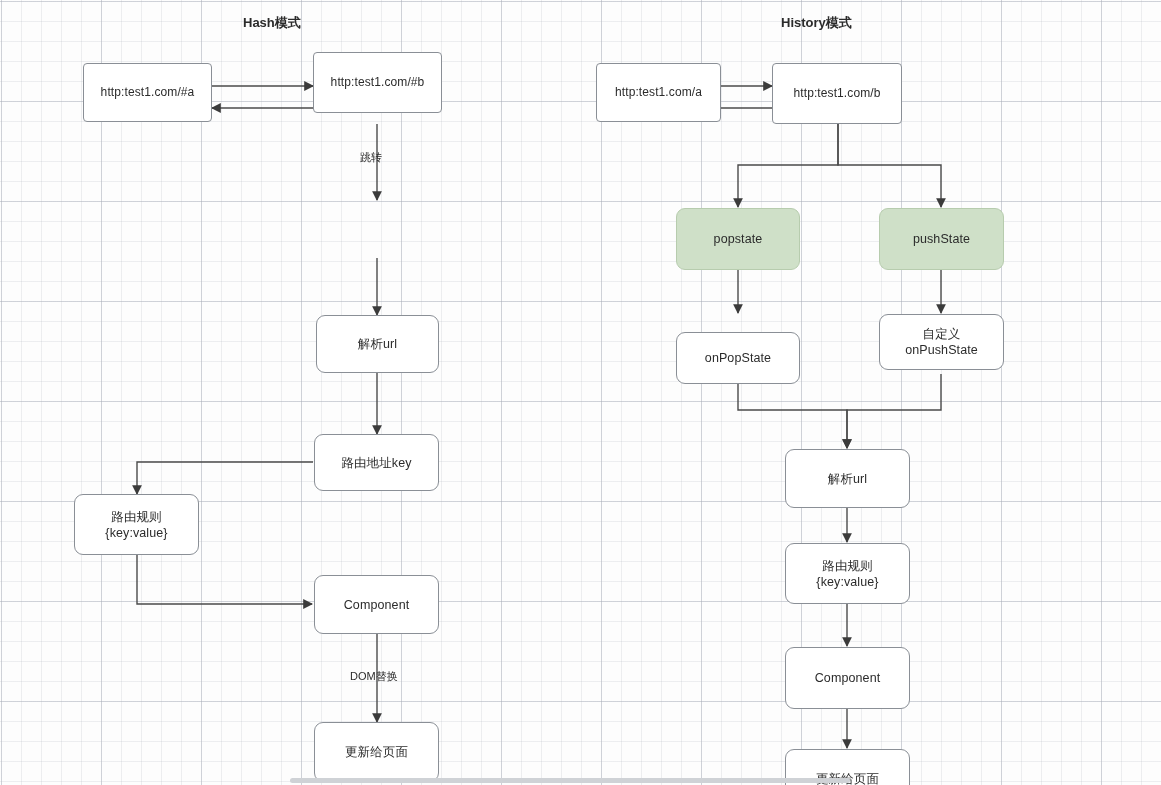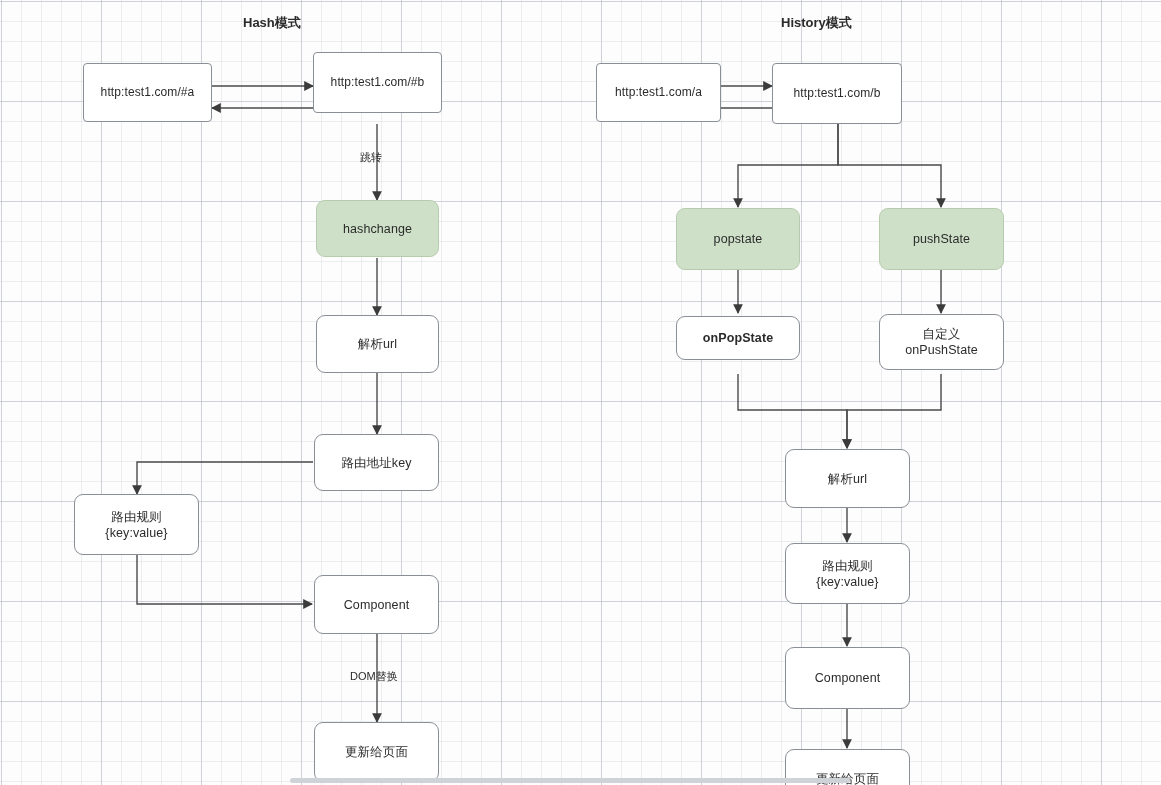--- a/index.html
+++ b/index.html
@@ -153,23 +153,20 @@
   <div class="node sharp url" style="left:83px; top:63px; width:129px; height:59px;">
     <span class="txt">http:test1.com/#a</span>
   </div>
 
   <div class="node sharp url" style="left:313px; top:52px; width:129px; height:61px;">
     <span class="txt">http:test1.com/#b</span>
   </div>
 
   <div class="edge-label" style="left:360px; top:150px;">跳转</div>
 
-  <div class="node green" style="left:316px; top:200px; width:123px; height:57px;">
-    <span class="txt">hashchange</span>
-  </div>
 
   <div class="node round" style="left:316px; top:315px; width:123px; height:58px;">
     <span class="txt">解析url</span>
   </div>
 
   <div class="node round" style="left:314px; top:434px; width:125px; height:57px;">
     <span class="txt">路由地址key</span>
   </div>
 
   <div class="node round" style="left:74px; top:494px; width:125px; height:61px;">
@@ -196,21 +193,21 @@
   </div>
 
   <div class="node green" style="left:676px; top:208px; width:124px; height:62px;">
     <span class="txt">popstate</span>
   </div>
 
   <div class="node green" style="left:879px; top:208px; width:125px; height:62px;">
     <span class="txt">pushState</span>
   </div>
 
-  <div class="node round" style="left:676px; top:316px; width:124px; height:44px;font-weight:bold;">
+  <div class="node round" style="left:676px; top:332px; width:124px; height:52px;">
     <span class="txt">onPopState</span>
   </div>
 
   <div class="node round" style="left:879px; top:314px; width:125px; height:56px;">
     <span class="txt">自定义
 onPushState</span>
   </div>
 
   <div class="node round" style="left:785px; top:449px; width:125px; height:59px;">
     <span class="txt">解析url</span>

